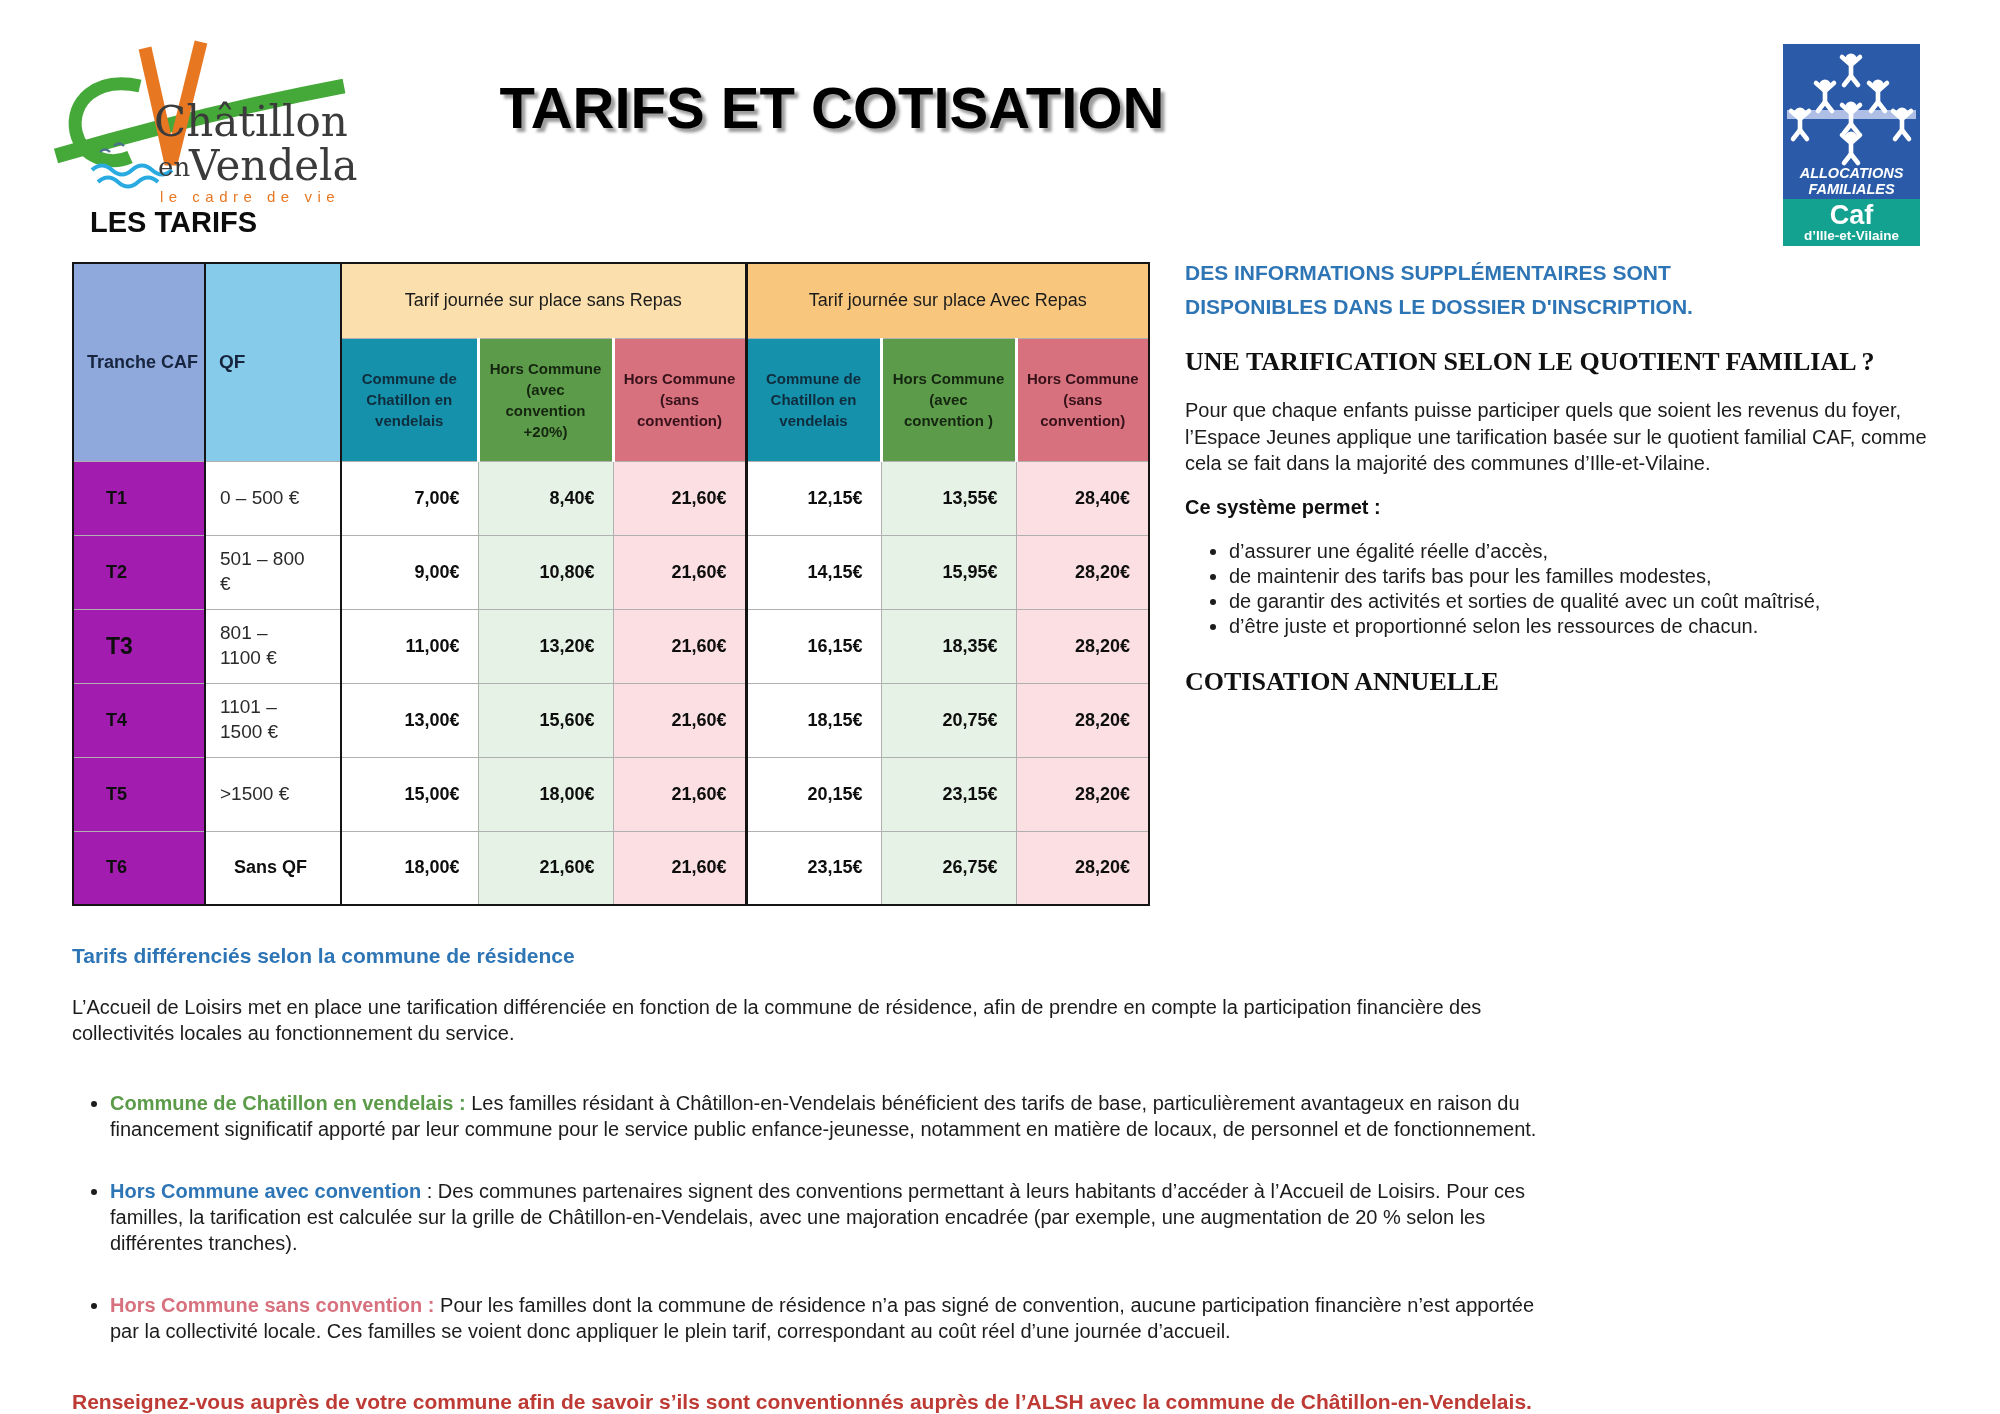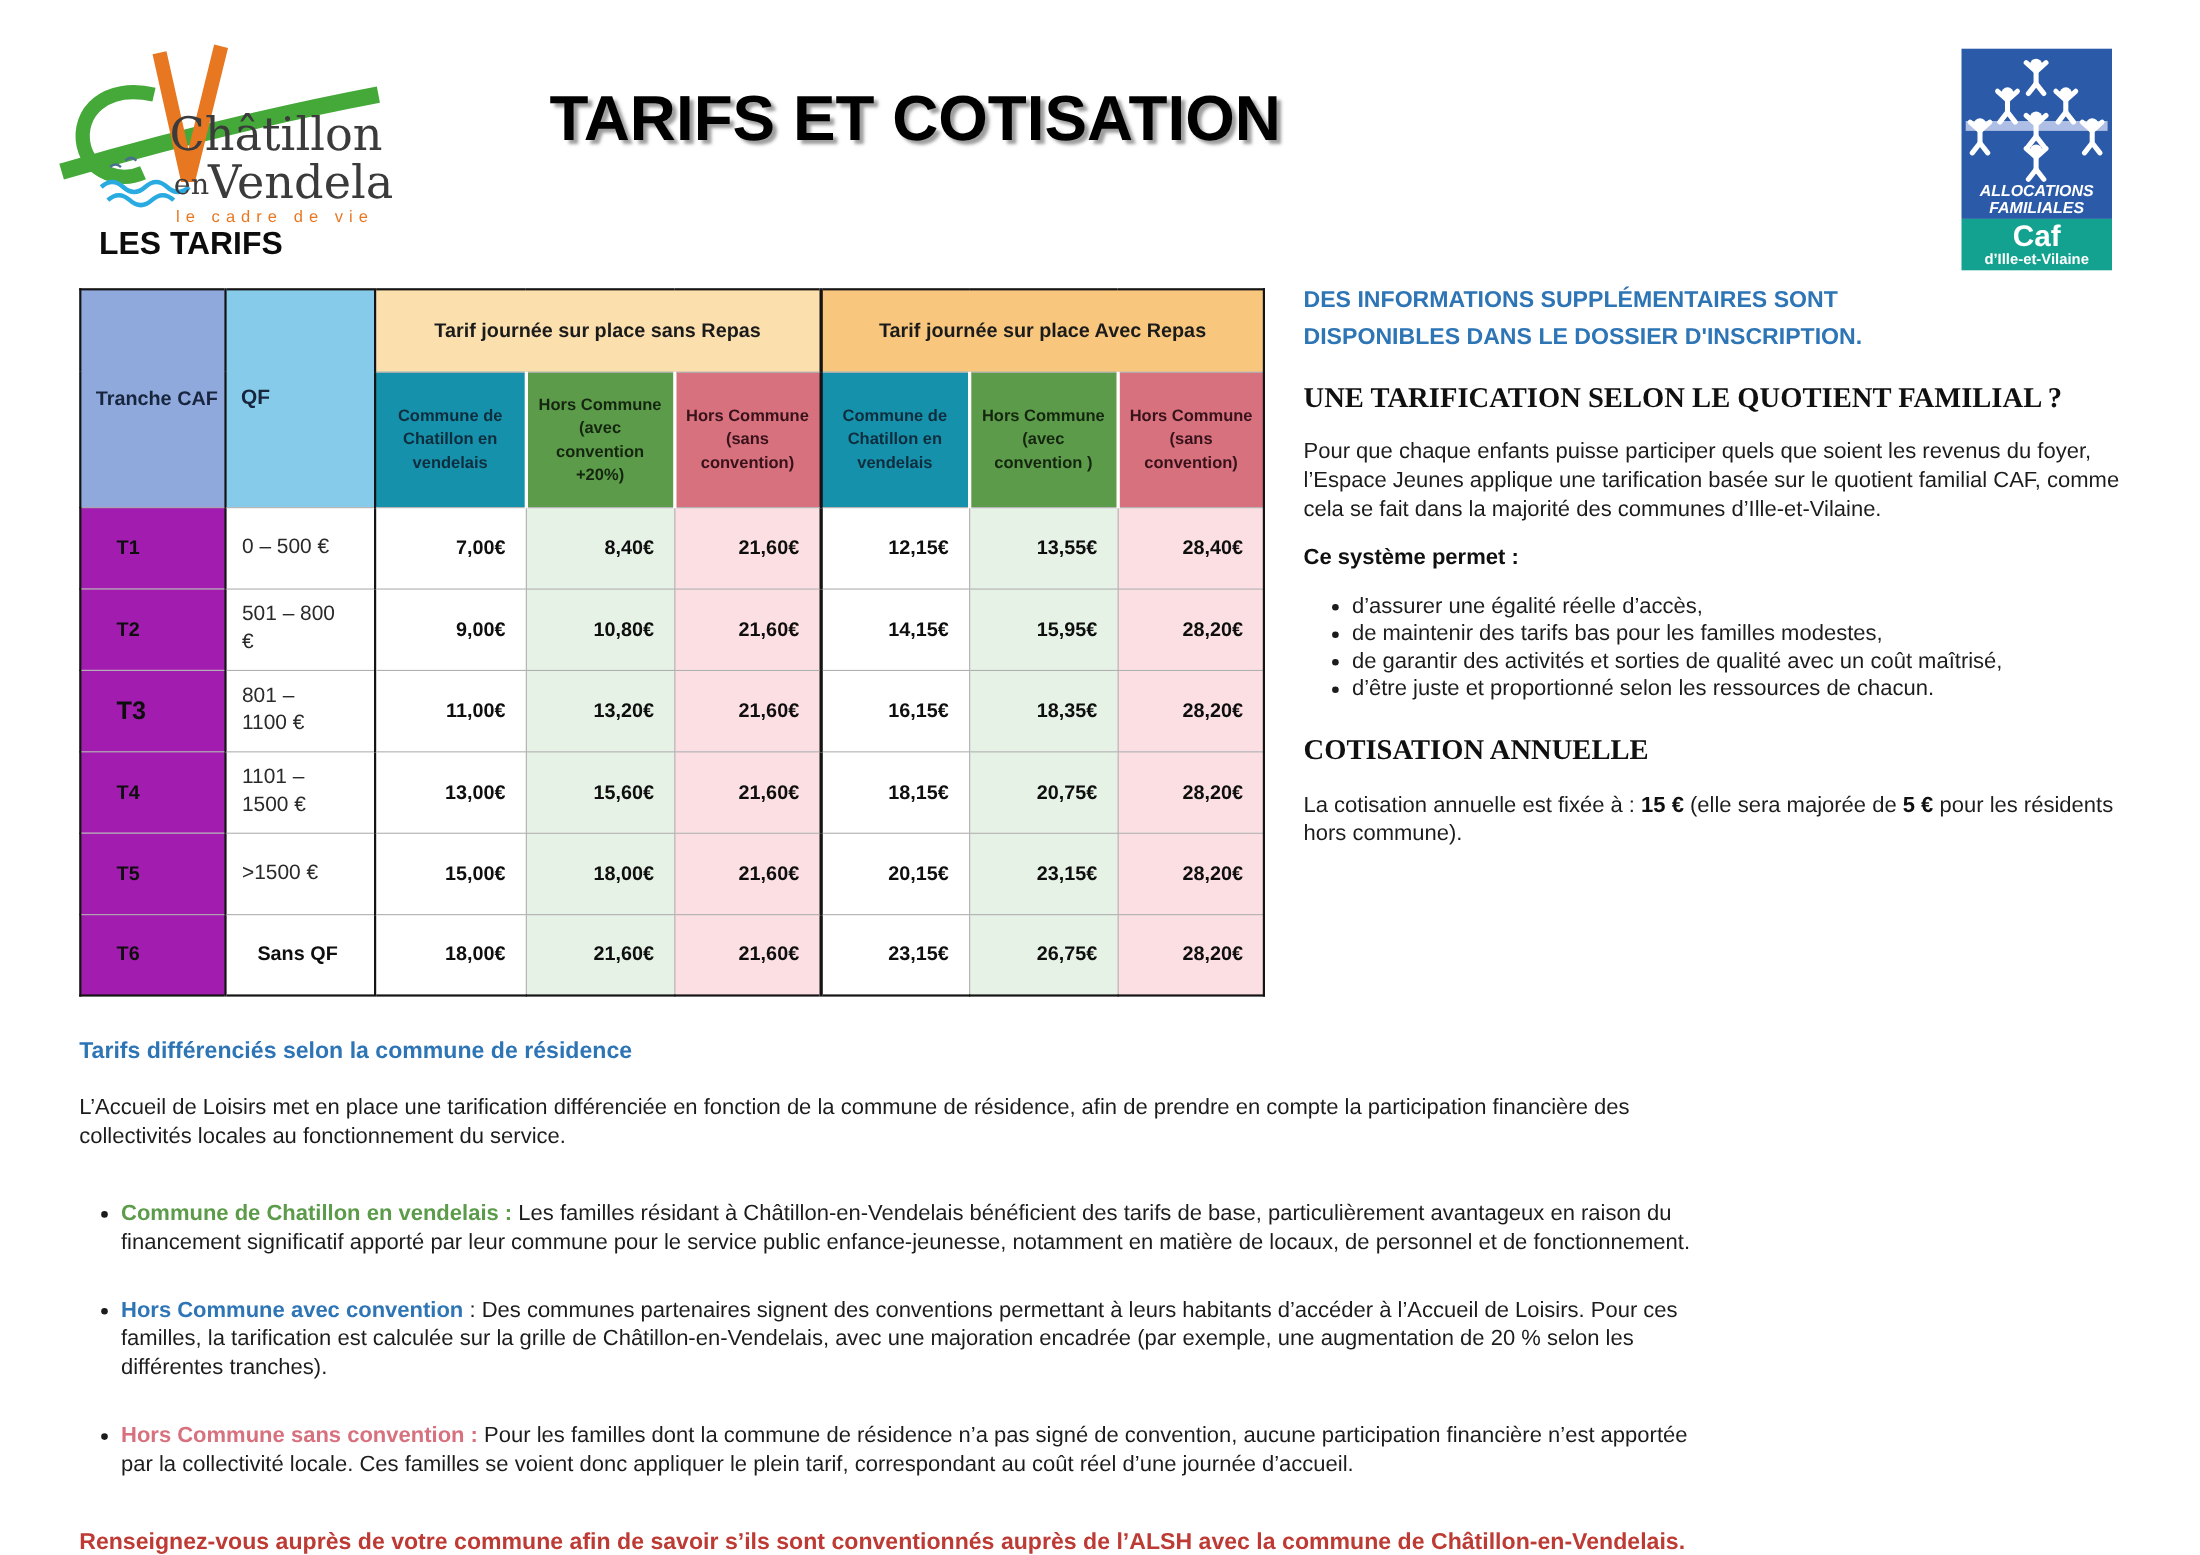--- a/index.html
+++ b/index.html
@@ -28,21 +28,21 @@
   }
   table.tarifs th, table.tarifs td { border:1px solid #b0b0b0; vertical-align:middle; }
   tr.grow { height:75px; }
   tr.srow { height:123px; }
   table.tarifs tbody tr { height:74px; }
 
   .h-tranche { background:#8FA9DC; text-align:left; padding-left:13px;
     font-size:18px; font-weight:700; color:#17253f; line-height:1.3; }
   .h-qf { background:#86CBE9; text-align:left; padding-left:13px;
     font-size:19px; font-weight:700; color:#17253f; }
-  .h-group { font-size:18px; font-weight:700; color:#1b1b1b; }
+  .h-group { font-size:18px; font-weight:400; color:#1b1b1b; }
   .g1 { background:#FBDFAC; }
   .g2 { background:#F8C77D; }
   .sub { font-size:15px; font-weight:700; text-align:center; line-height:1.4; padding:4px 5px; }
   .sub.teal  { background:#1591AC; color:#0f2d3d; }
   .sub.green { background:#5C9B4A; color:#152610; }
   .sub.pink  { background:#D7717E; color:#38121a; }
 
   .b2l { border-left:2px solid #141414 !important; }
   .b3l { border-left:3px solid #141414 !important; }
   .sepw { border-left:3px solid #ffffff !important; }
@@ -244,21 +244,20 @@
     <h3 class="panel-h">UNE TARIFICATION SELON LE QUOTIENT FAMILIAL ?</h3>
     <p class="body-text">Pour que chaque enfants puisse participer quels que soient les revenus du foyer, l’Espace Jeunes applique une tarification basée sur le quotient familial CAF, comme cela se fait dans la majorité des communes d’Ille-et-Vilaine.</p>
     <p class="system-intro">Ce système permet :</p>
     <ul class="system">
         <li>d’assurer une égalité réelle d’accès,</li>
         <li>de maintenir des tarifs bas pour les familles modestes,</li>
         <li>de garantir des activités et sorties de qualité avec un coût maîtrisé,</li>
         <li>d’être juste et proportionné selon les ressources de chacun.</li>
       </ul>
     <h3 class="panel-h cotis-title">COTISATION ANNUELLE</h3>
-    <p class="body-text cotis-text"><span>La cotisation annuelle est fixée à : </span><b>15 €</b><span> (elle sera majorée de </span><b>5 €</b><span> pour les résidents hors commune).</span></p>
   </aside>
 
   <section class="bottom">
     <h4 class="residence-title">Tarifs différenciés selon la commune de résidence</h4>
     <p class="residence-text">L’Accueil de Loisirs met en place une tarification différenciée en fonction de la commune de résidence, afin de prendre en compte la participation financière des collectivités locales au fonctionnement du service.</p>
     <ul class="residence">
         <li><span class="res-label" style="color: rgb(91, 155, 73);">Commune de Chatillon en vendelais :</span><span> Les familles résidant à Châtillon-en-Vendelais bénéficient des tarifs de base, particulièrement avantageux en raison du financement significatif apporté par leur commune pour le service public enfance-jeunesse, notamment en matière de locaux, de personnel et de fonctionnement.</span></li>
         <li><span class="res-label" style="color: rgb(46, 117, 182);">Hors Commune avec convention</span><span> : Des communes partenaires signent des conventions permettant à leurs habitants d’accéder à l’Accueil de Loisirs. Pour ces familles, la tarification est calculée sur la grille de Châtillon-en-Vendelais, avec une majoration encadrée (par exemple, une augmentation de 20 % selon les différentes tranches).</span></li>
         <li><span class="res-label" style="color: rgb(215, 113, 126);">Hors Commune sans convention :</span><span> Pour les familles dont la commune de résidence n’a pas signé de convention, aucune participation financière n’est apportée par la collectivité locale. Ces familles se voient donc appliquer le plein tarif, correspondant au coût réel d’une journée d’accueil.</span></li>
       </ul>

